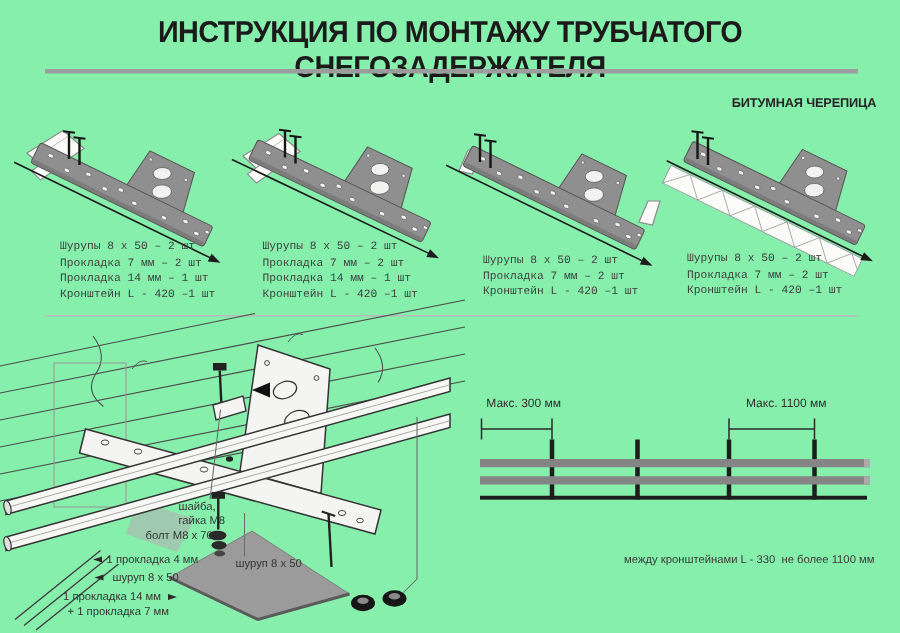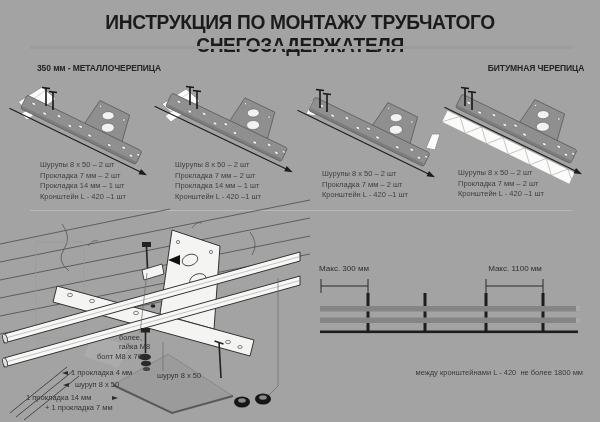--- a/index.html
+++ b/index.html
@@ -1,42 +1,42 @@
 <!DOCTYPE html>
 <html><head>
 <meta charset="utf-8">
 <style>
   * { margin:0; padding:0; box-sizing:border-box; }
   html,body { background:#d7d7d4; }
   .stage {
     position:relative; width:600px; height:422px;
-    background:#a3a3a3; overflow:hidden;
+    background:#86efac; overflow:hidden;
     font-family:"Liberation Sans", sans-serif;
   }
   .abs { position:absolute; }
   .title {
     top:11px; left:0; width:600px; text-align:center;
     font-size:20px; font-weight:bold; letter-spacing:-0.4px;
     color:#1b1b1b; transform:scaleX(.96);
   }
   .rule { top:46px; left:30px; width:542px; height:3px; background:#9c9c9c; }
   .colhead {
     top:63px; width:150px; text-align:center;
     font-size:8.5px; font-weight:bold; color:#242424; letter-spacing:-0.1px;
     white-space:nowrap;
   }
-  .plist { font-size:7.5px; line-height:10.6px; color:#3f3f3f; white-space:nowrap; }
+  .plist { font-size:7.5px; line-height:10.6px; color:#3f3f3f; white-space:nowrap;font-family:Liberation Mono, monospace; }
   .divider { top:210px; left:30px; width:542px; height:1px; background:#b9b9b7; }
   .lbl {
     position:absolute; font-size:7.5px; color:#343434;
     line-height:8.8px; white-space:nowrap;
   }
   .dim {
     position:absolute; font-size:8px; color:#2e2e2e;
-    text-align:center; white-space:nowrap;
+    text-align:right; white-space:nowrap;
   }
   .caption {
     position:absolute; left:385px; top:347px; width:198px;
     text-align:right; font-size:7.5px; line-height:10.4px; color:#3a3a3a;
     white-space:pre-wrap;
   }
   .tri-l {
     position:absolute; width:0; height:0;
     border-top:2.5px solid transparent; border-bottom:2.5px solid transparent;
     border-right:6px solid #2a2a2a;
@@ -49,21 +49,20 @@
   svg { display:block; overflow:visible; }
 </style>
 </head>
 <body>
 
 <div class="stage">
 
   <div class="abs title">ИНСТРУКЦИЯ ПО МОНТАЖУ ТРУБЧАТОГО СНЕГОЗАДЕРЖАТЕЛЯ</div>
   <div class="abs rule"></div>
 
-  <div class="abs colhead" style="left:24px">350 мм - МЕТАЛЛОЧЕРЕПИЦА</div>
   <div class="abs colhead" style="left:461px">БИТУМНАЯ ЧЕРЕПИЦА</div>
 
   <svg class="abs" style="left:15px;top:78px" width="145" height="86" viewBox="0 0 145 86" xmlns="http://www.w3.org/2000/svg" xmlns:xlink="http://www.w3.org/1999/xlink">
     <defs>
       <symbol id="sym-bracket" overflow="visible">
         <line x1="-10" y1="19.5" x2="137" y2="19.5" stroke="#1c1c1c" stroke-width="1.1"></line>
         <polygon points="143,19.5 135,16.6 135,22.4" fill="#1c1c1c"></polygon>
         <path d="M64,1 L68,-27 L101,-27 L106,1 Z" fill="#8f8f8f" stroke="#565656" stroke-width="0.7"></path>
         <ellipse cx="82" cy="-17" rx="6" ry="4" fill="#f2f2f0" stroke="#555" stroke-width="0.5" transform="rotate(-28 82 -17)"></ellipse>
         <ellipse cx="87" cy="-6" rx="6.5" ry="4.5" fill="#f2f2f0" stroke="#555" stroke-width="0.5" transform="rotate(-28 87 -6)"></ellipse>
@@ -253,28 +252,28 @@
 
     <g stroke="#6a6a6a" stroke-width="0.7">
       <line x1="140" y1="117" x2="147" y2="57"></line>
       <line x1="163" y1="155" x2="163" y2="126"></line>
       <line x1="278" y1="62" x2="278" y2="170"></line>
       <line x1="278" y1="170" x2="269" y2="179"></line>
     </g>
   </svg>
 
   <div class="lbl" style="left:119px;top:334px">
-    <span>более,</span><br>
+    <span>шайба,</span><br>
     <span>гайка М8</span>
   </div>
   <div class="lbl" style="left:97px;top:353px">болт М8 х 70</div>
   <div class="lbl" style="left:71px;top:369px">1 прокладка 4 мм</div>
   <div class="lbl" style="left:75px;top:381px">шуруп 8 х 50</div>
   <div class="lbl" style="left:157px;top:372px">шуруп 8 х 50</div>
-  <div class="lbl" style="left:26px;top:394px">1 прокладка 14 мм</div>
+  <div class="lbl" style="left:42px;top:394px">1 прокладка 14 мм</div>
   <div class="lbl" style="left:45px;top:404px">+ 1 прокладка 7 мм</div>
   <div class="tri-l" style="left:62px;top:370.5px"></div>
   <div class="tri-l" style="left:63px;top:382.5px"></div>
   <div class="tri-r" style="left:112px;top:395.5px"></div>
 
   <div class="dim" style="left:314px;top:264px;width:60px">Макс. 300 мм</div>
   <div class="dim" style="left:479px;top:264px;width:72px">Макс. 1100 мм</div>
 
   <svg class="abs" style="left:310px;top:258px" width="290" height="92" viewBox="0 0 290 92" xmlns="http://www.w3.org/2000/svg">
     <g stroke="#2a2a2a" stroke-width="1">
@@ -296,16 +295,16 @@
     <g>
       <rect x="10" y="48" width="260" height="5.5" fill="#858585"></rect>
       <rect x="10" y="59.5" width="260" height="5.5" fill="#858585"></rect>
       <rect x="266" y="48" width="4" height="5.5" fill="#aaaaaa"></rect>
       <rect x="266" y="59.5" width="4" height="5.5" fill="#aaaaaa"></rect>
     </g>
     <rect x="10" y="72.5" width="258" height="2.6" fill="#1d1d1d"></rect>
   </svg>
 
   <div class="caption">
-    <div>между кронштейнами L - 420  не более 1800 мм</div>
+    <div>между кронштейнами L - 330  не более 1100 мм</div>
   </div>
 
 </div>
 
 </body></html>

